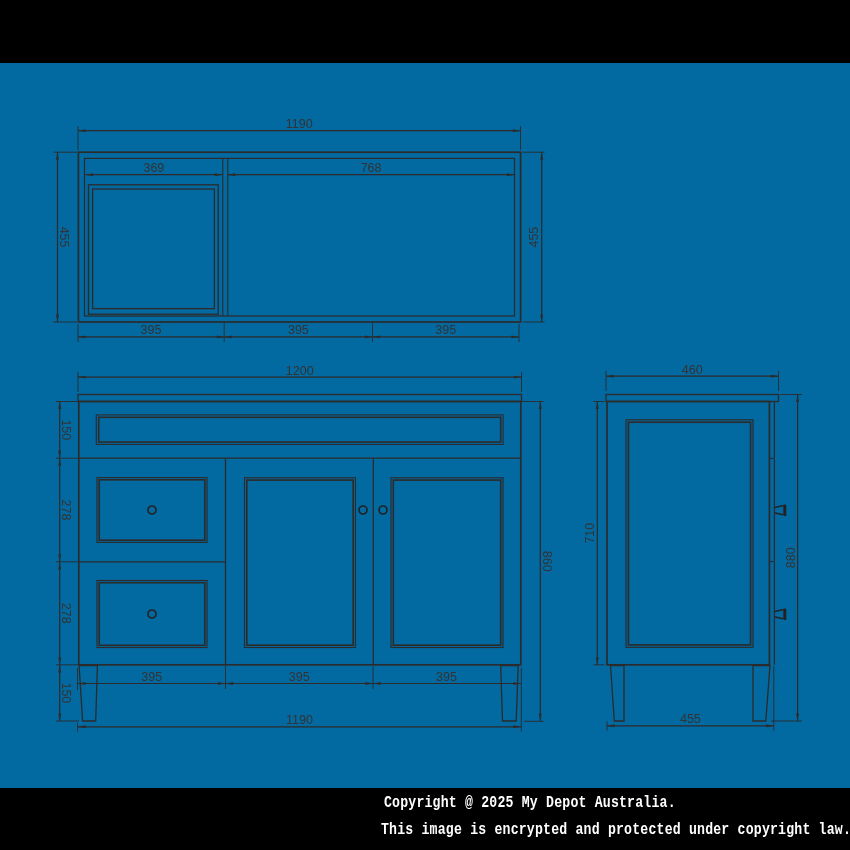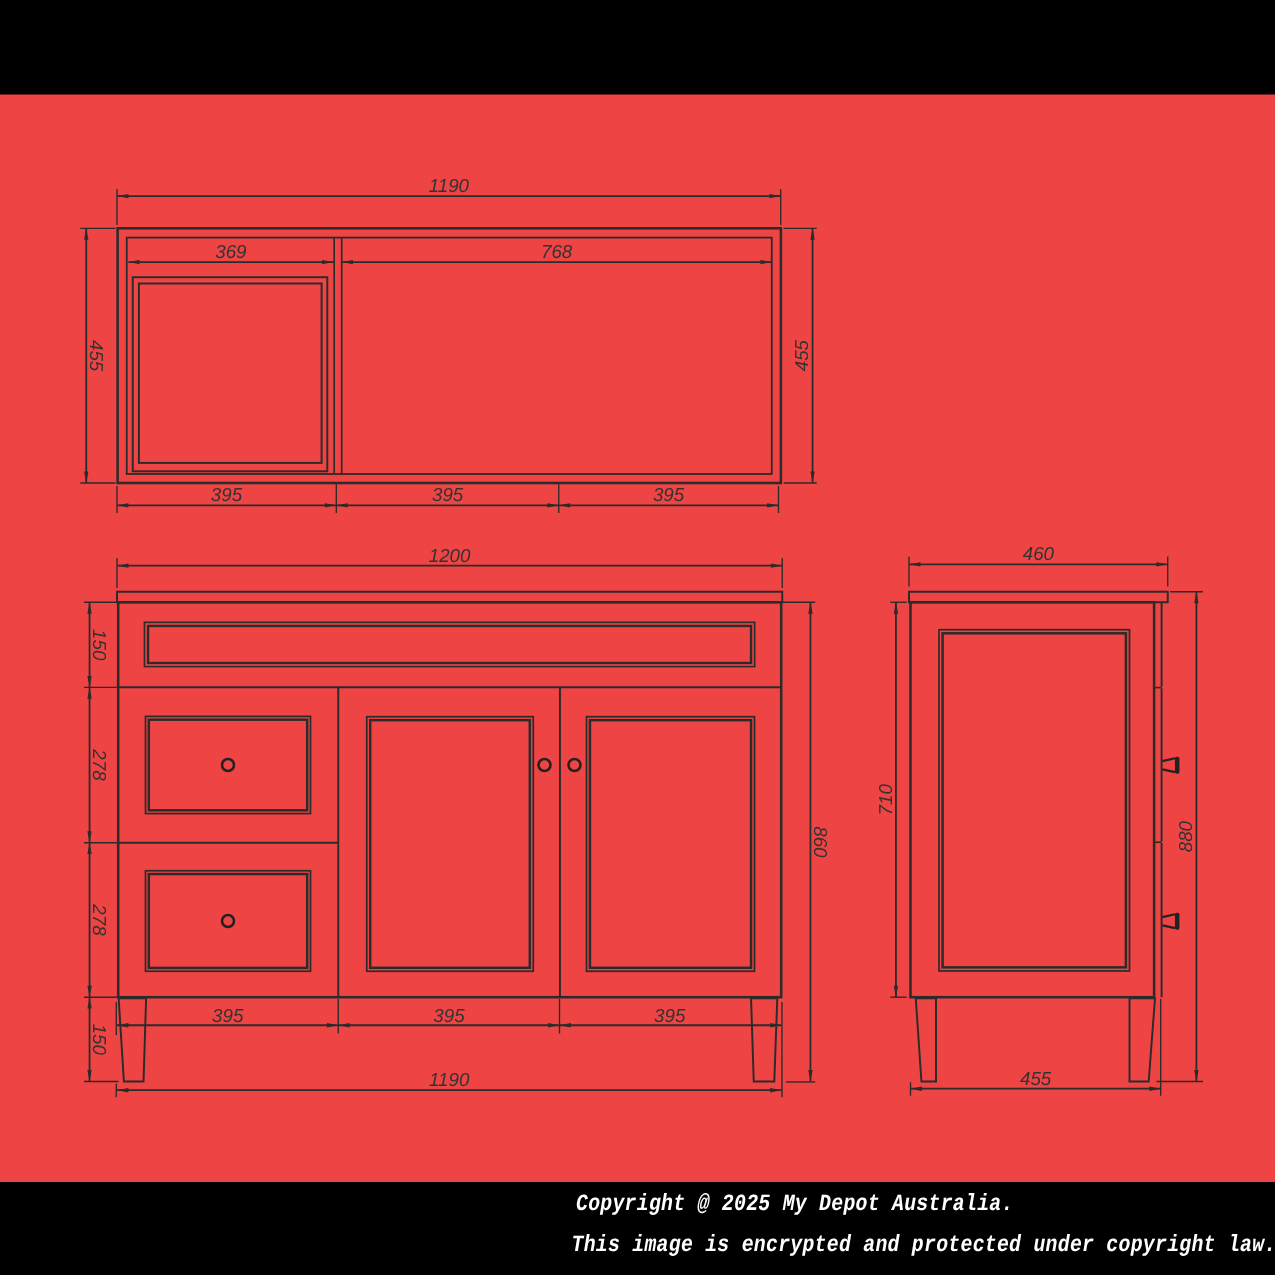--- a/index.html
+++ b/index.html
@@ -1,16 +1,16 @@
 <!DOCTYPE html>
 <html><head>
 <meta charset="utf-8">
 <style>
   html,body { margin:0; padding:0; background:#ffffff; }
-  #page { position:relative; width:850px; height:850px; background:#ef4444; overflow:hidden; font-family:"Liberation Sans", sans-serif;font-style:italic; }
+  #page { position:relative; width:850px; height:850px; background:#0369a1; overflow:hidden; font-family:"Liberation Sans", sans-serif; }
   #page svg { position:absolute; left:0; top:0; }
   .bar { position:absolute; left:0; width:850px; background:#000000; }
   .cr { position:absolute; color:#ffffff; font-family:"Liberation Mono", monospace; font-weight:bold; font-size:13.2px; letter-spacing:0.19px; white-space:pre; transform:scaleY(1.18); transform-origin:0 0; }
 </style>
 </head>
 <body>
 <div id="page">
 
 <svg width="850" height="850" viewBox="0 0 850 850">
 

